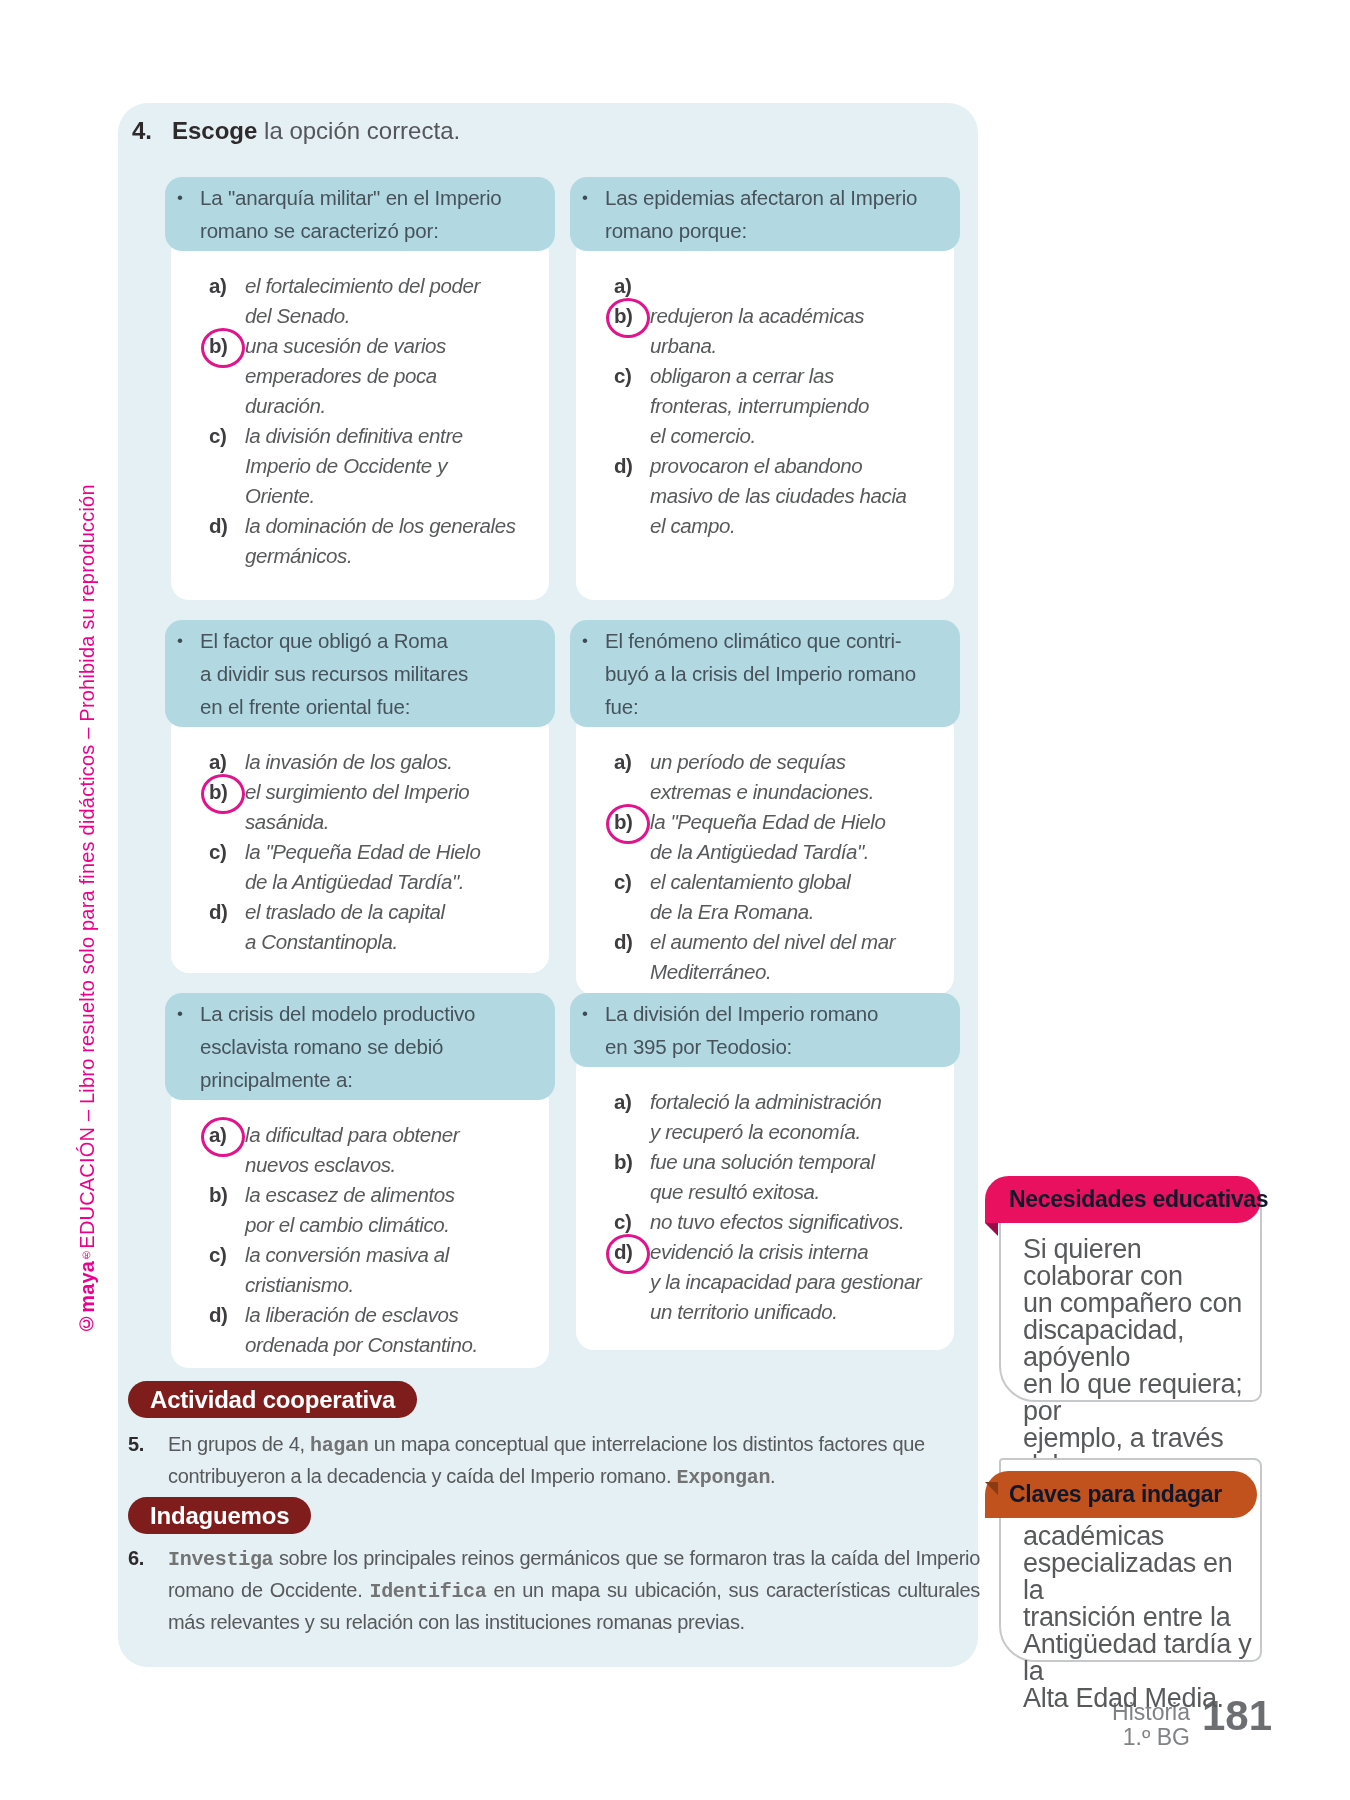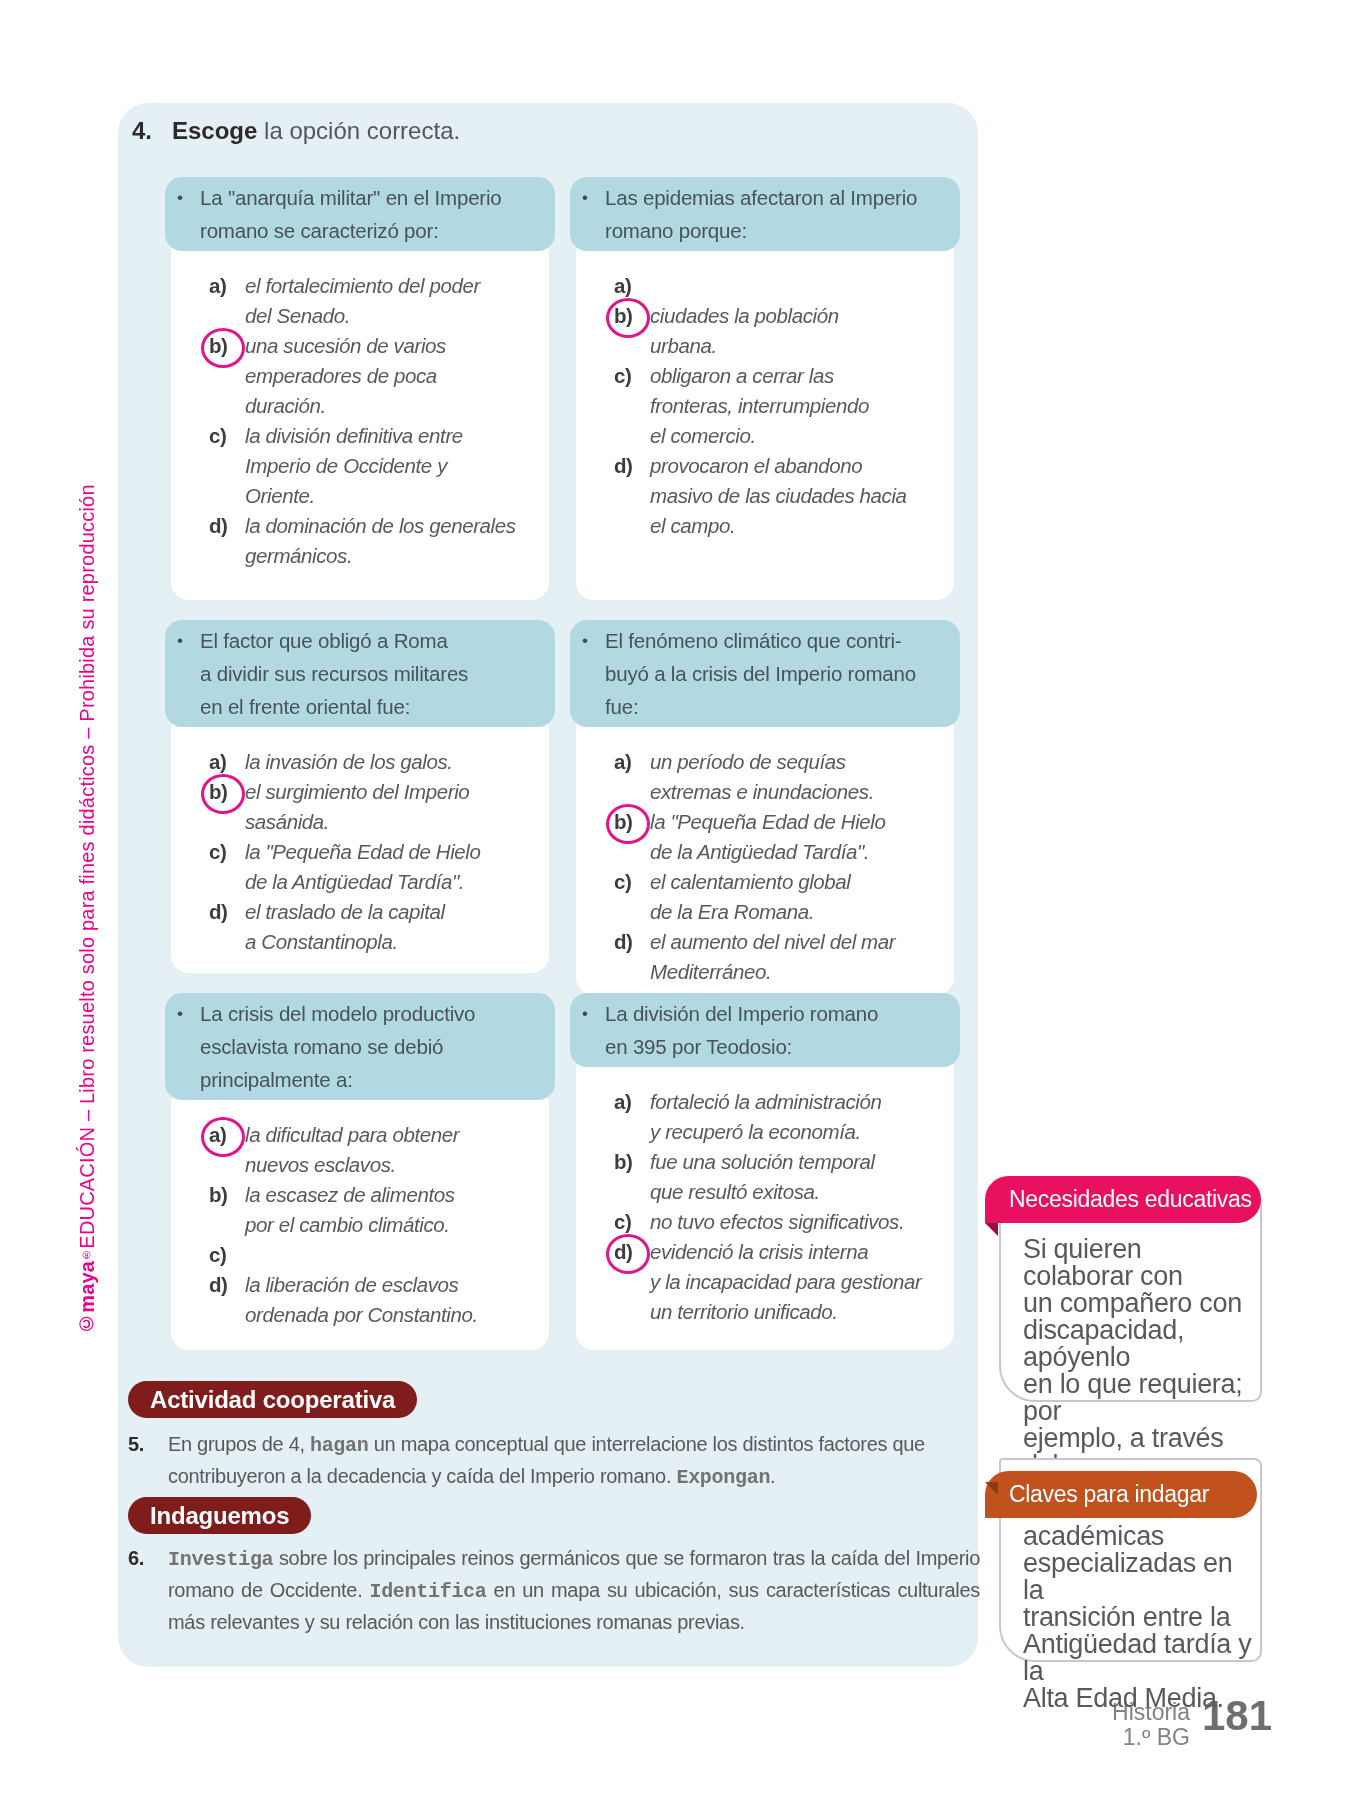--- a/index.html
+++ b/index.html
@@ -51,21 +51,21 @@
   .item{position:absolute;display:flex;font-size:20px;letter-spacing:-.3px;
         line-height:30px;color:#58595b;}
   .item-num{flex:0 0 40px;font-weight:700;color:#2e2a2b;}
   .item-text{flex:1;}
   .item-text .b{font-weight:700;color:#737373;font-family:Liberation Mono, monospace;}
   .item5{left:10px;top:1326px;width:852px;}
   .item6{left:10px;top:1440px;width:852px;}
   .just .item-text{text-align:justify;}
 
   
-  .co-head{position:absolute;color:#ffffff;font-weight:400;font-size:23px;
+  .co-head{position:absolute;color:#0f172a;font-weight:700;font-size:23px;
            letter-spacing:-.3px;line-height:47px;height:47px;padding-left:24px;
            border-radius:24px 24px 24px 0;z-index:2;white-space:nowrap;}
   .co-head-pink{left:985px;top:1176px;width:252px;background:#e9115f;}
   .co-head-orange{left:985px;top:1435px;width:248px;background:#c1521e;margin-top:36px;}
   .co-notch{position:absolute;width:0;height:0;border-left:13px solid transparent;z-index:2;}
   .co-notch-pink{left:985px;top:1223px;border-top:13px solid #9c0c49;}
   .co-notch-orange{left:985px;top:1482px;border-top:13px solid #8c3a14;}
   .co-body{position:absolute;background:#ffffff;border:2px solid #c7c8ca;
            border-radius:4px 8px 10px 36px;box-sizing:border-box;
            font-size:27px;letter-spacing:-.3px;line-height:27px;color:#58595b;
@@ -133,21 +133,21 @@
             <span class="bullet">•</span>
             <span class="qprompt">Las epidemias afectaron al Imperio
 romano porque:</span>
           </div>
           <div class="qbody">
             <div class="opt">
               <span class="opt-letter">a)</span>
             </div>
             <div class="opt">
               <span class="opt-letter circled">b)</span>
-              <span class="opt-text">ciudades la población
+              <span class="opt-text">redujeron la académicas
 urbana.</span>
             </div>
             <div class="opt">
               <span class="opt-letter">c)</span>
               <span class="opt-text">obligaron a cerrar las
 fronteras, interrumpiendo
 el comercio.</span>
             </div>
             <div class="opt">
               <span class="opt-letter">d)</span>
@@ -229,20 +229,22 @@
               <span class="opt-text">la dificultad para obtener
 nuevos esclavos.</span>
             </div>
             <div class="opt">
               <span class="opt-letter">b)</span>
               <span class="opt-text">la escasez de alimentos
 por el cambio climático.</span>
             </div>
             <div class="opt">
               <span class="opt-letter">c)</span>
+              <span class="opt-text">la conversión masiva al
+cristianismo.</span>
             </div>
             <div class="opt">
               <span class="opt-letter">d)</span>
               <span class="opt-text">la liberación de esclavos
 ordenada por Constantino.</span>
             </div>
           </div>
         </div>
         <div class="qbox">
           <div class="qhead">

